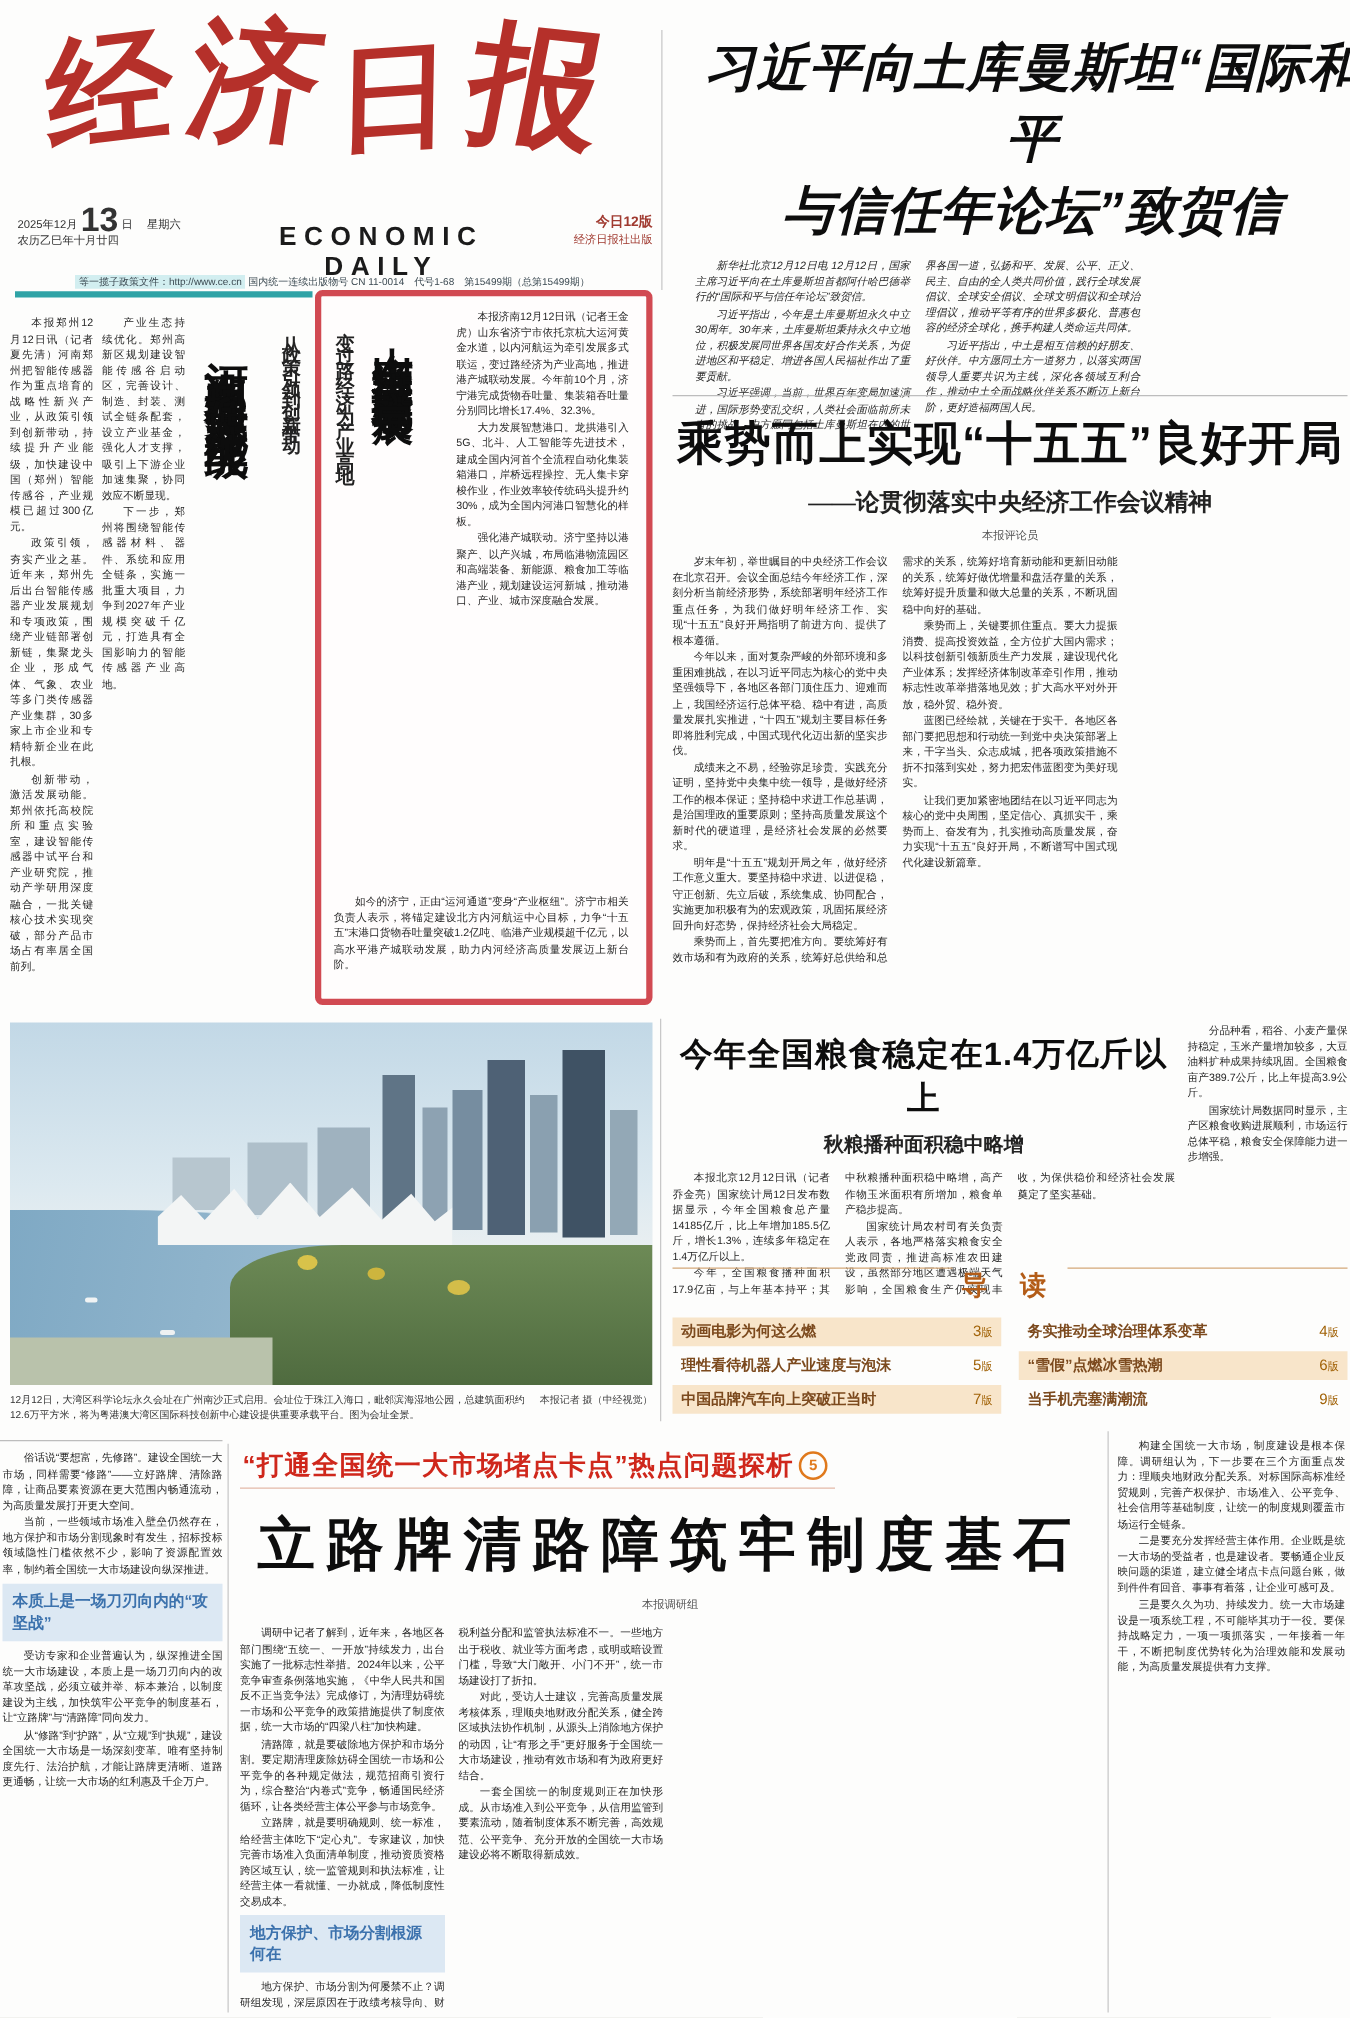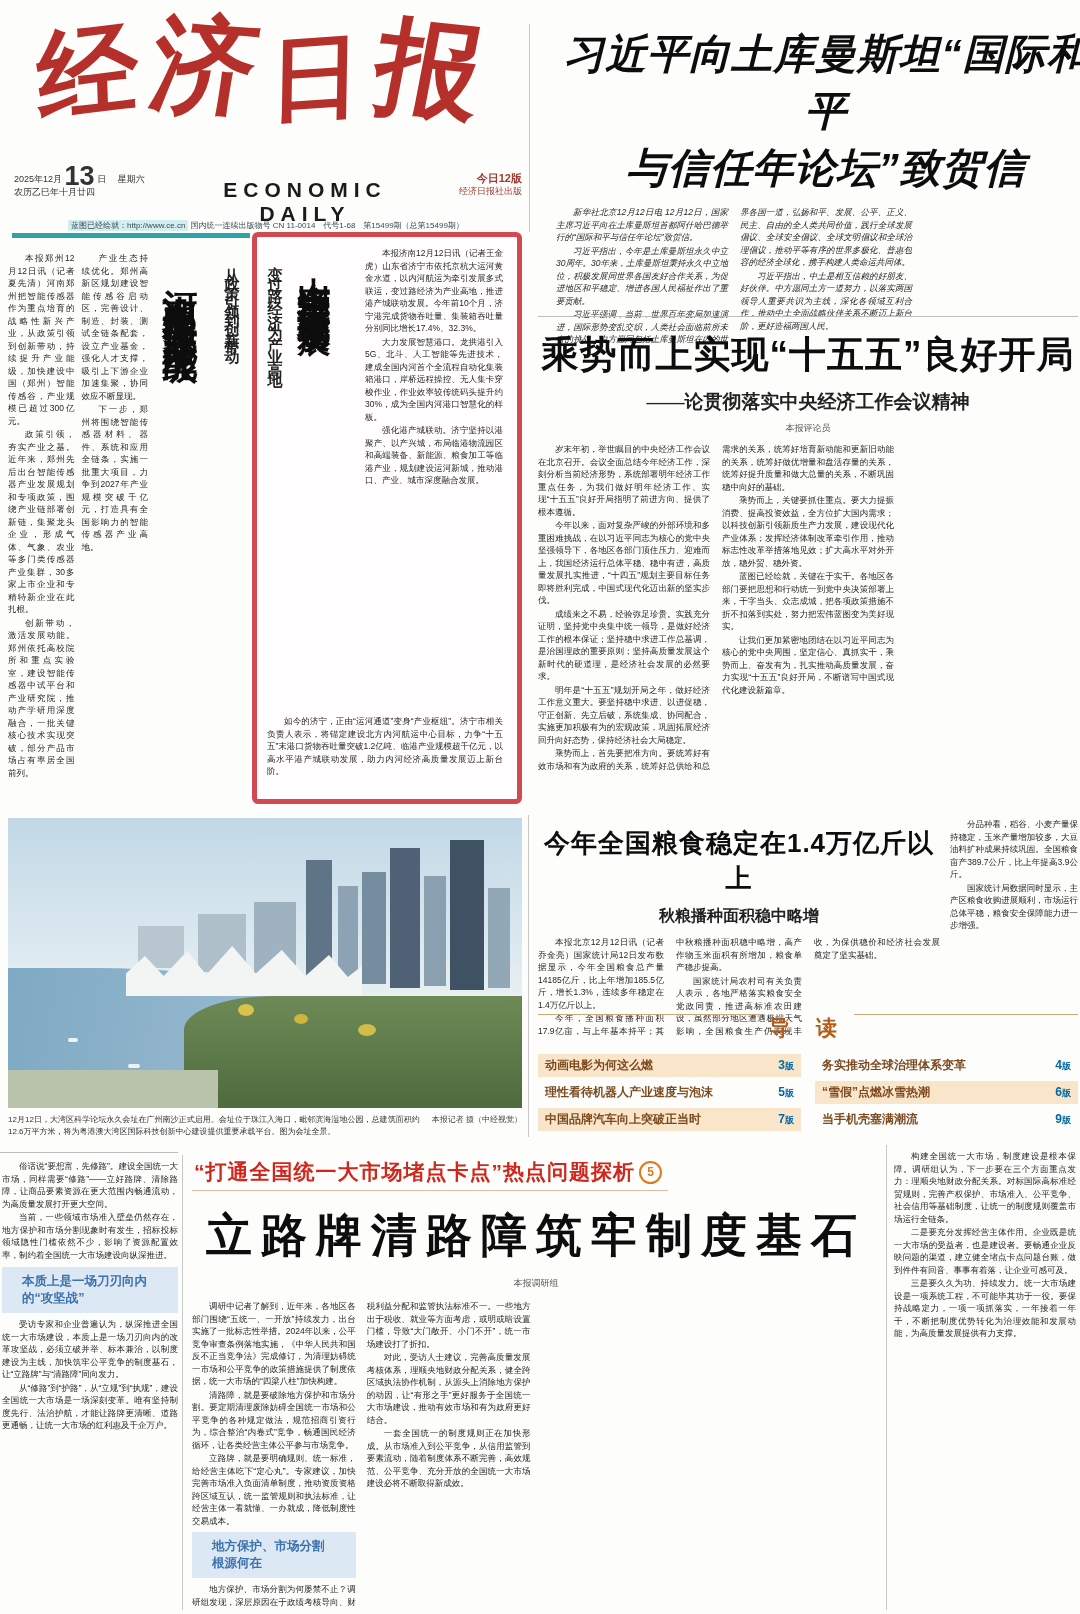--- a/index.html
+++ b/index.html
@@ -46,26 +46,26 @@
   .cols2{column-count:2;column-gap:7px;column-fill:auto;}
   .cols4{column-count:4;column-gap:11px;column-fill:auto;}
   
   .redbox{border:5px solid #d14a52;border-radius:6px;background:#fffdfd;}
   
   .guide-head{display:flex;align-items:flex-start;gap:7px;}
   .guide-head .line{flex:1;height:1px;background:#d3a878;}
   .guide-title{color:#b35c17;font-size:21px;font-weight:900;letter-spacing:10px;}
   .g-item{display:flex;align-items:center;padding:3px 7px;margin-bottom:4px;}
   .g-item .t{flex:1;font-size:12px;font-weight:700;color:#7c4a1e;}
-  .g-item .pg{font-size:12px;font-weight:700;color:#0369a1;}
+  .g-item .pg{font-size:12px;font-weight:400;color:#a16207;}
   .g-item .pg small{font-size:9px;}
   .g-hl{background:#f8e5ca;}
   
   .inset{background:#dce8f3;color:#3c72ad;font-weight:700;font-size:12.5px;line-height:17px;
-         padding:6px 20px;margin:5px 0;text-align:left;break-inside:avoid;}
+         padding:6px 8px;margin:5px 0;text-align:left;break-inside:avoid;}
   
   .photo{overflow:hidden;background:linear-gradient(#c2d8e6 0%,#dce9f0 45%,#e9eff1 62%);}
   .photo div{position:absolute;}
   .caption{font-size:8px;line-height:12px;color:#333;text-align:justify;}
   .caption .credit{float:right;color:#444;margin-left:12px;}
 </style>
 </head>
 <body>
 
 <div id="page">
@@ -90,21 +90,21 @@
   </div>
 
   <div class="abs engtitle" style="left:180px;top:178px;width:250px;text-align:center;">ECONOMIC DAILY</div>
 
   <div class="abs mast-right" style="left:440px;top:172px;width:82px;">
     <div class="ed">今日12版</div>
     <div>经济日报社出版</div>
   </div>
 
   <div class="abs infoline" style="left:10px;top:220px;width:512px;text-align:center;">
-    <span class="cyan">蓝图已经绘就：http://www.ce.cn</span>
+    <span class="cyan">等一揽子政策文件：http://www.ce.cn</span>
     <span>国内统一连续出版物号 CN 11-0014　代号1-68　第15499期（总第15499期）</span>
   </div>
   <div class="abs tealbar" style="left:12px;top:233px;width:238px;"></div>
 
   <div class="abs vrule" style="left:529px;top:24px;height:208px;"></div>
 
   <div class="abs" style="left:556px;top:26px;width:540px;font-style:italic;">
     <div class="hl-xi">习近平向土库曼斯坦“国际和平</div>
     <div class="hl-xi">与信任年论坛”致贺信</div>
     <div class="flow cols3" style="height:148px;margin-top:9px;">

